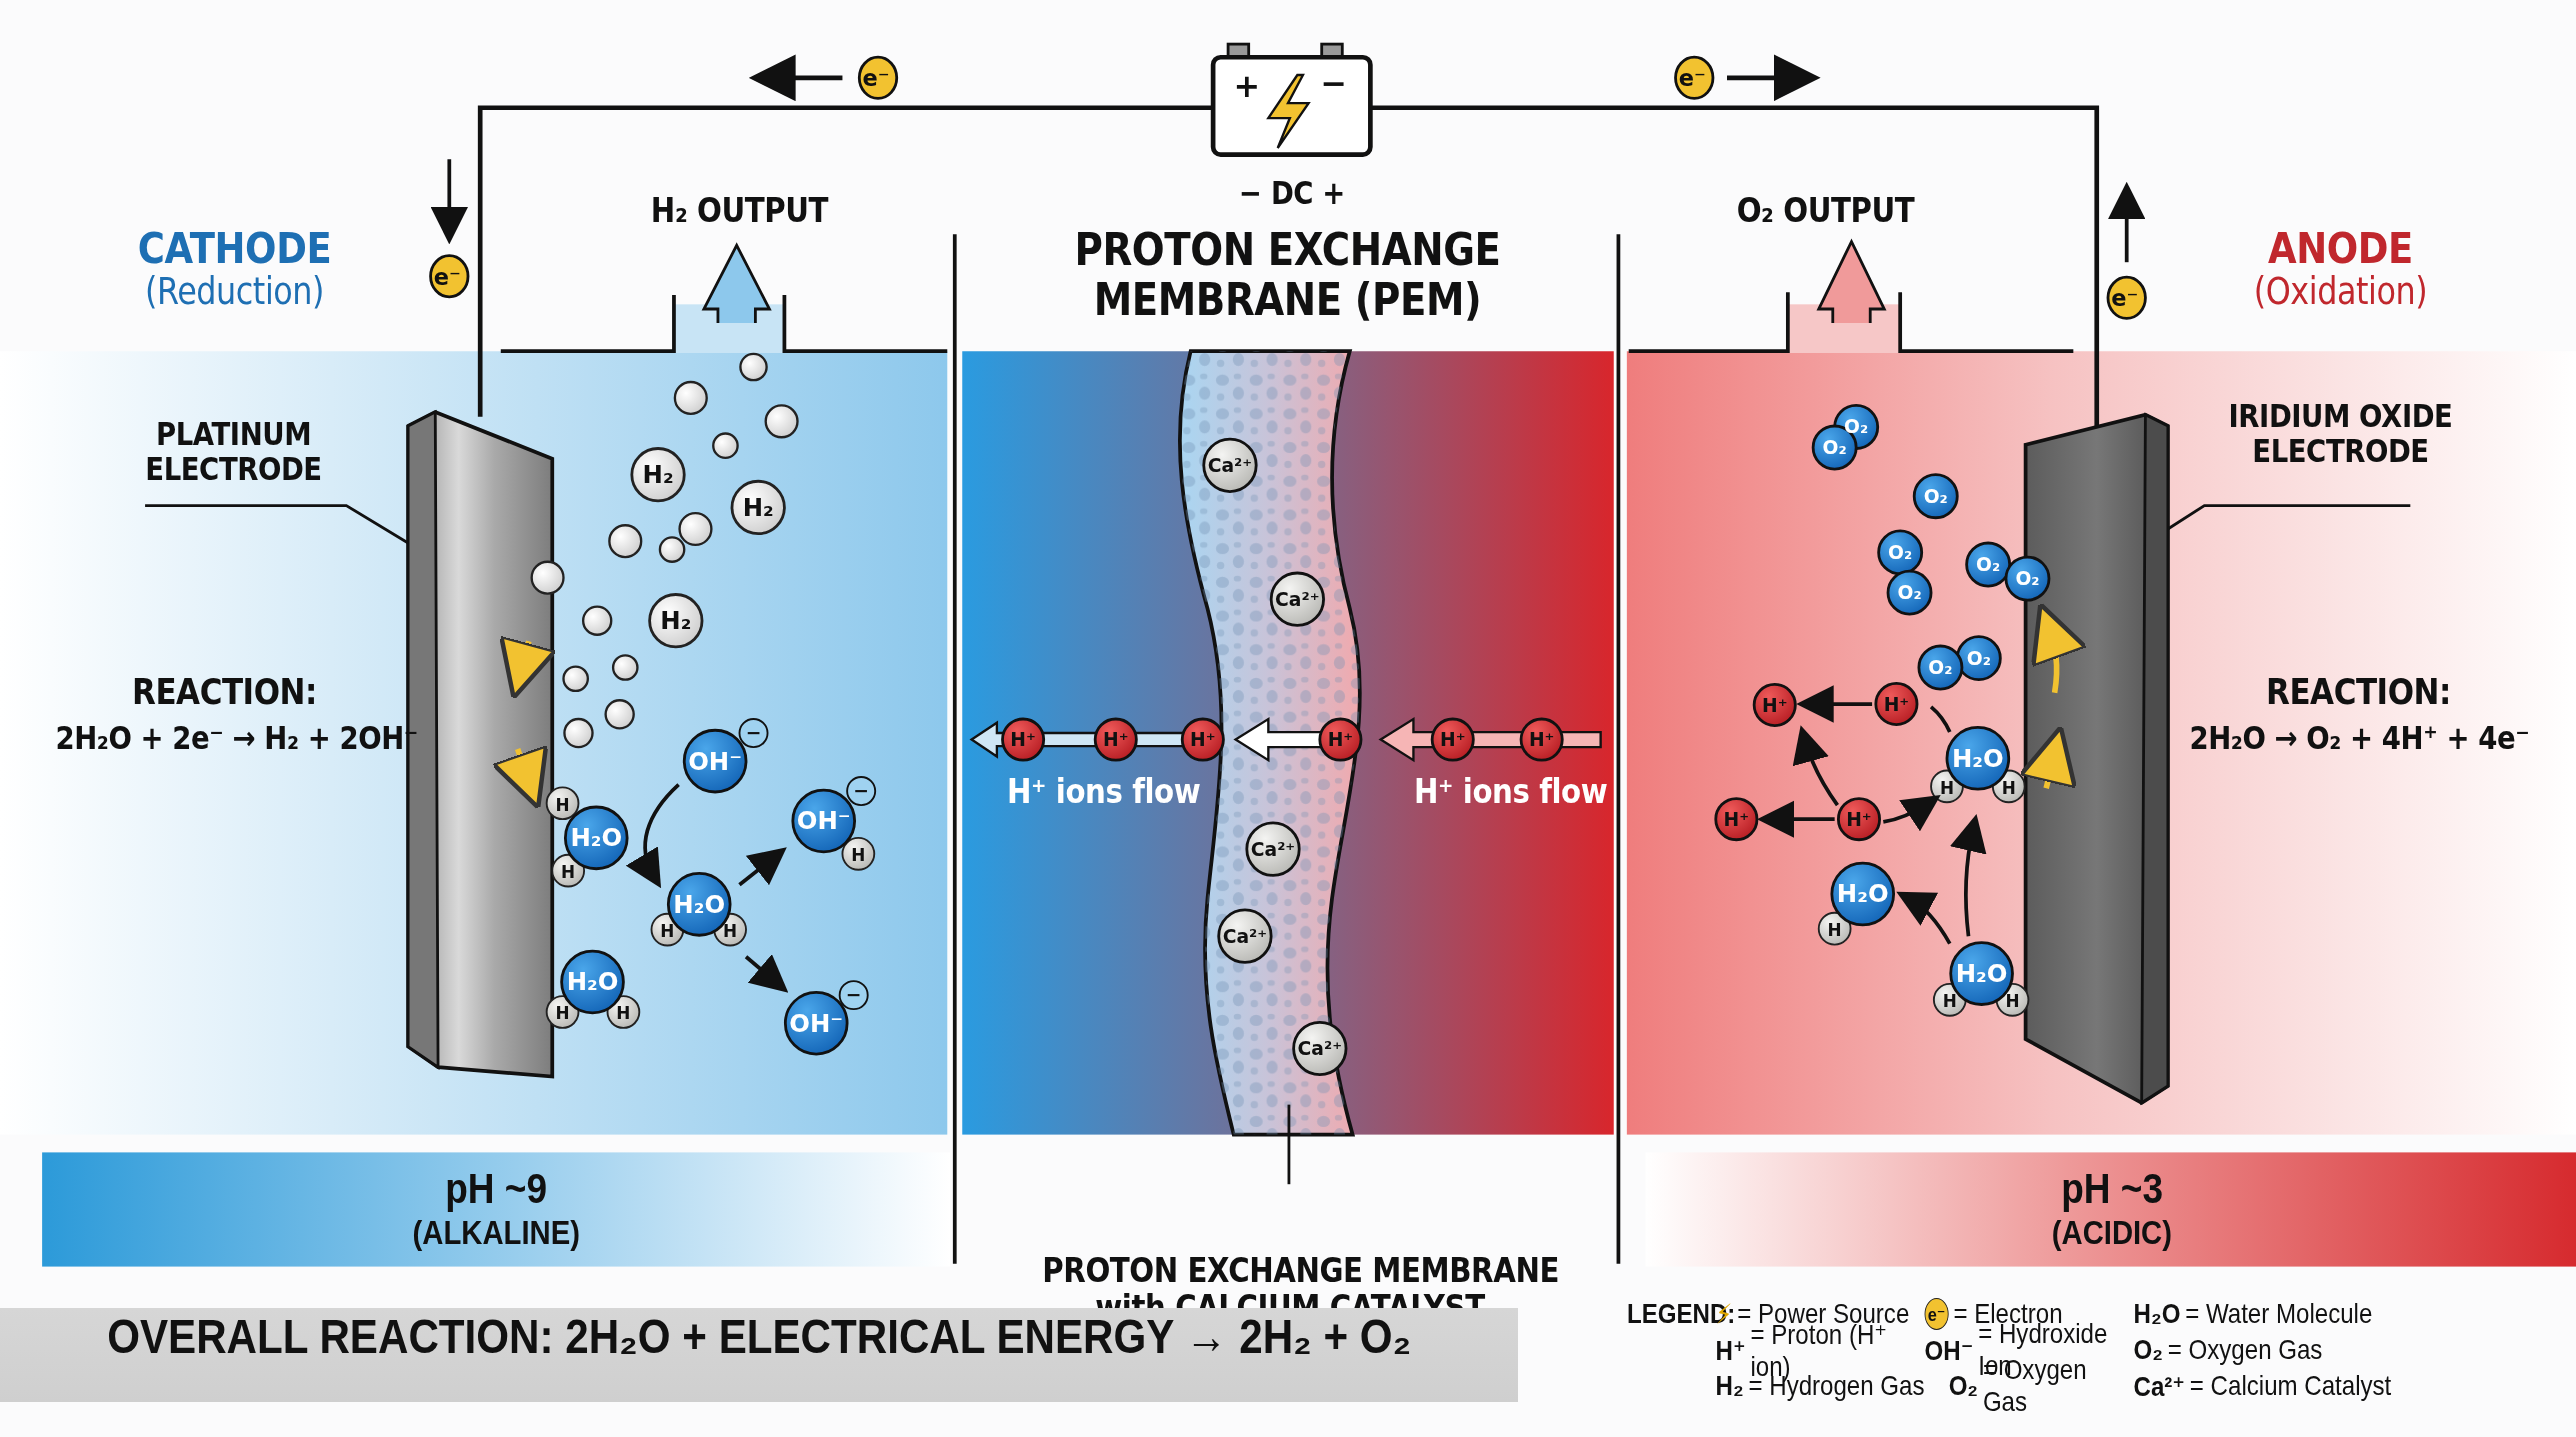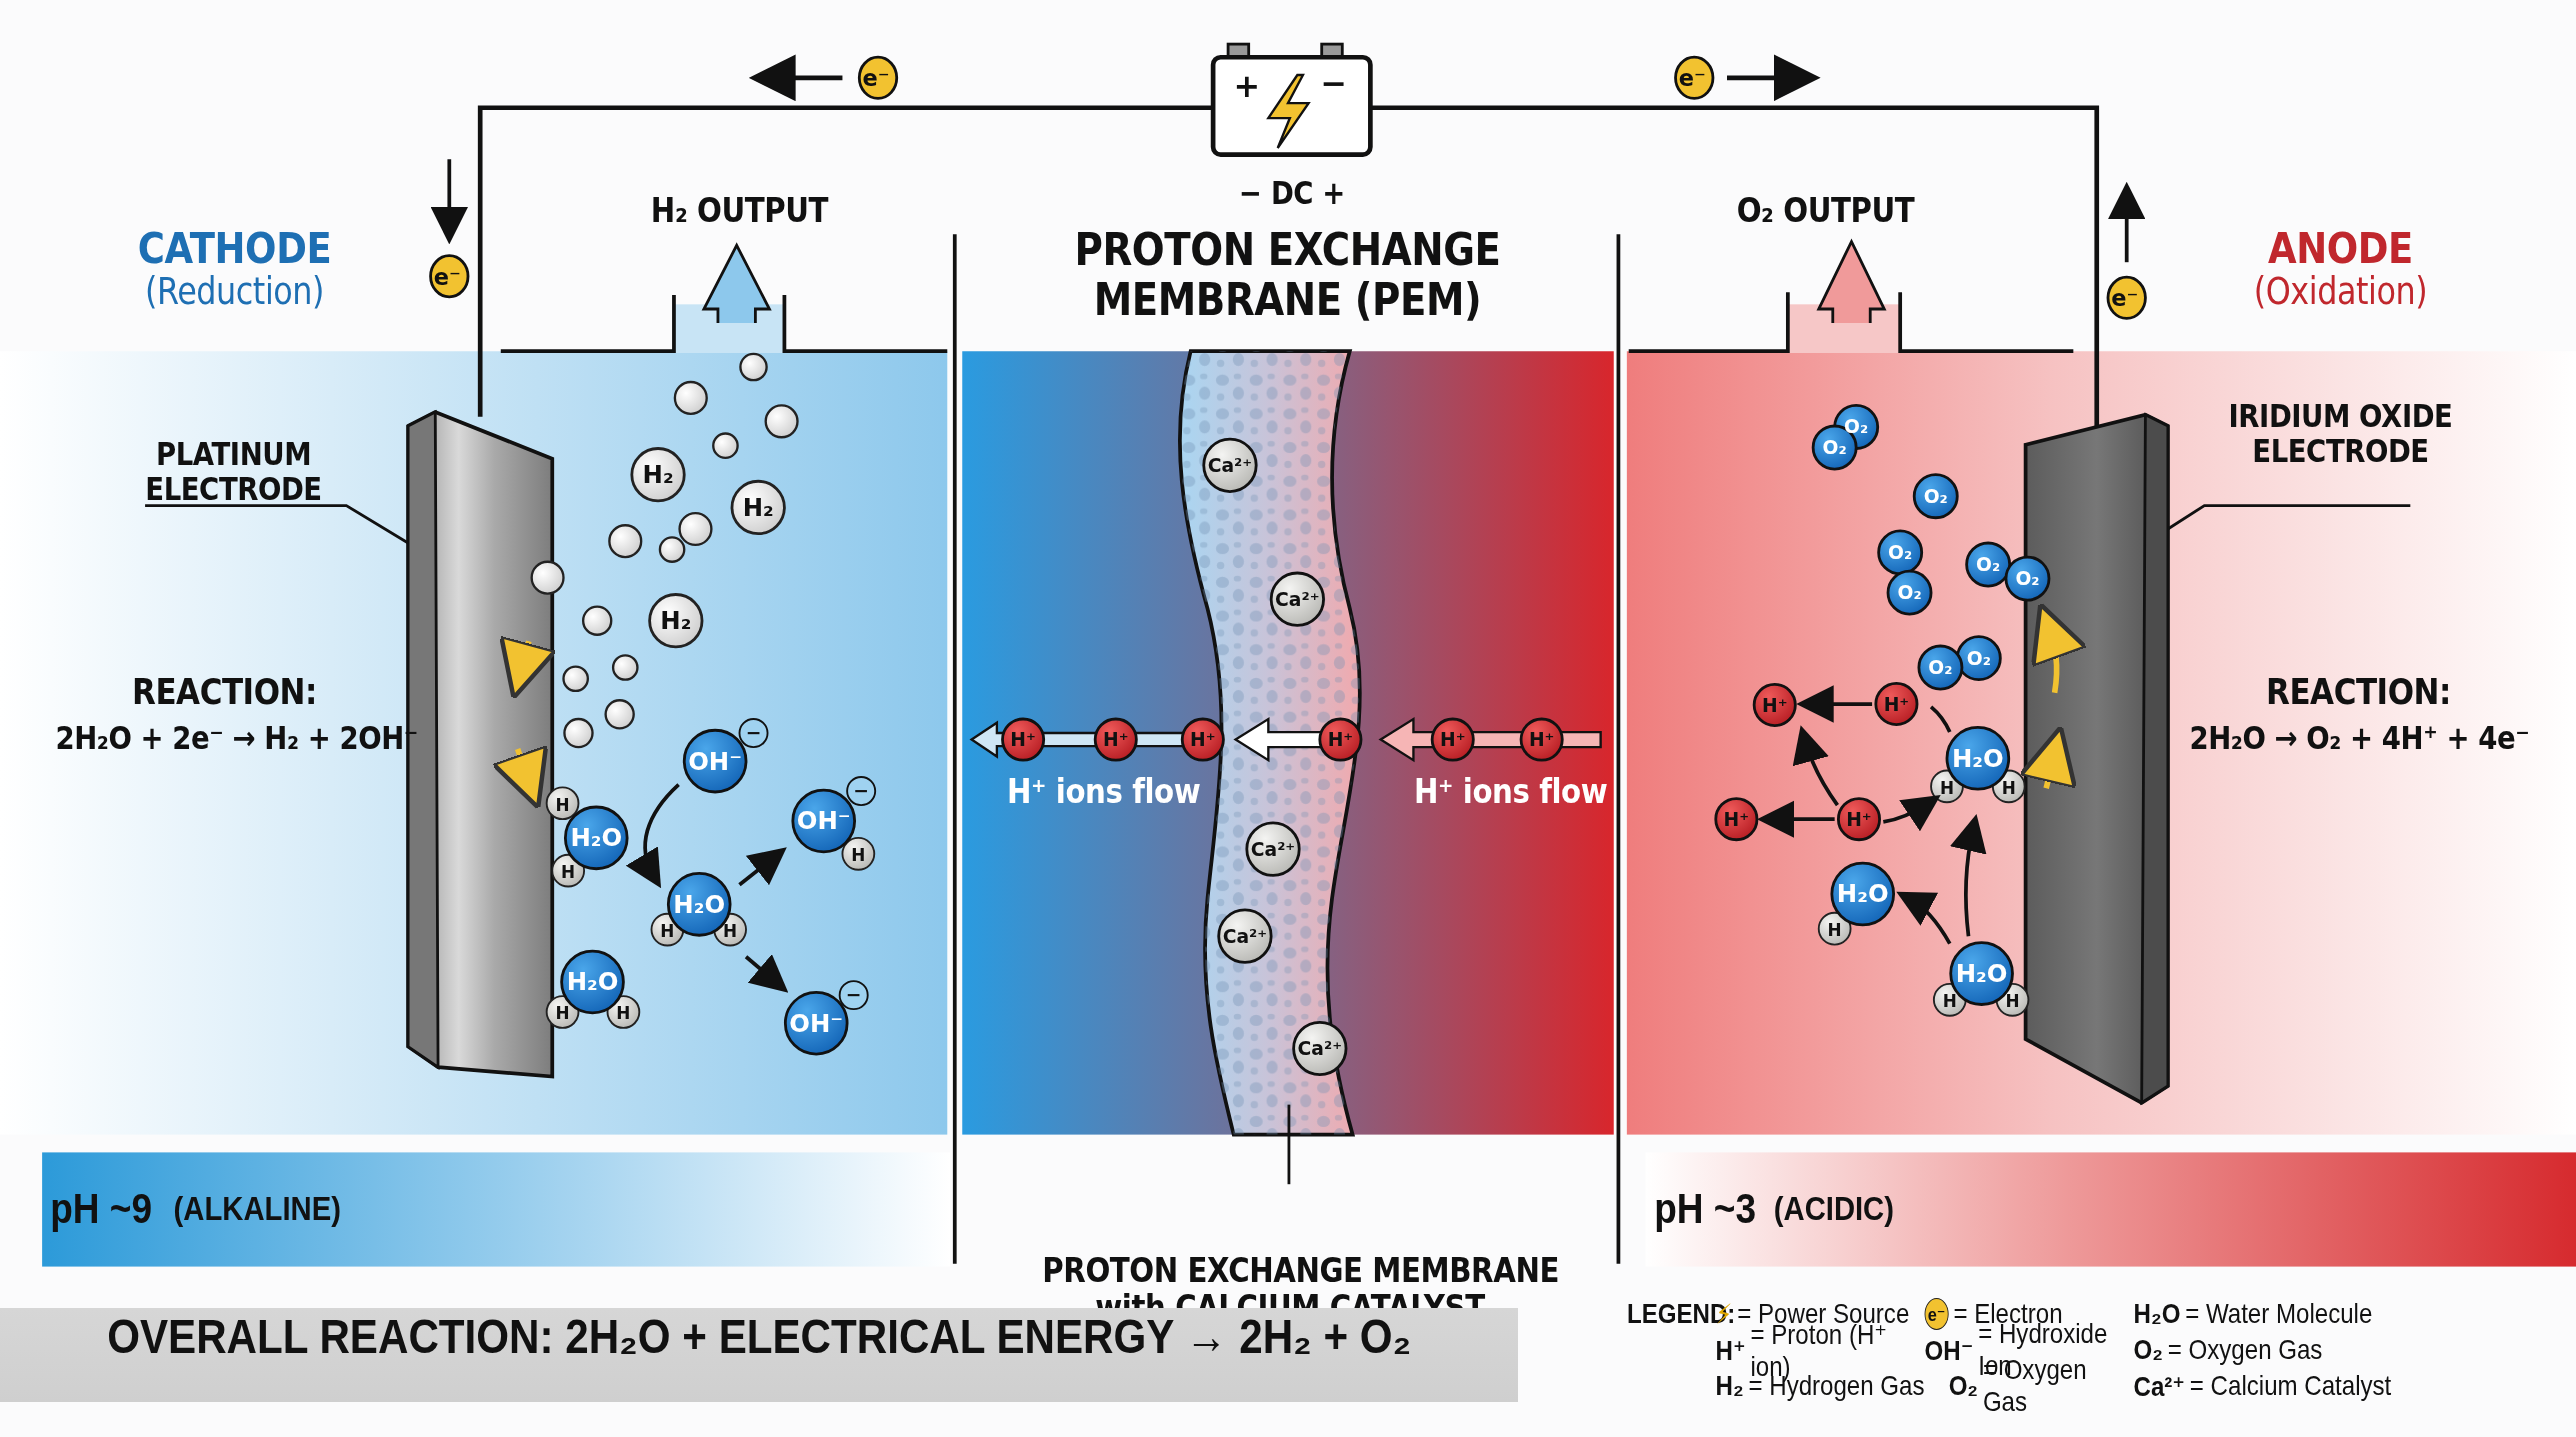--- a/index.html
+++ b/index.html
@@ -10,21 +10,21 @@
     position: relative;
   }
   #stage { position: absolute; left: 0; top: 0; width: 2576px; height: 1438px; }
   .lbl { position: absolute; font-family: "DejaVu Sans", "Liberation Sans", sans-serif; font-weight: bold; color: #111; white-space: nowrap; line-height: 1.1; letter-spacing: -0.5px; }
   .narrow { transform: scaleX(0.86); transform-origin: center center; }
   .center { text-align: center; }
   .side-title { font-size: 43px; }
   .side-sub { font-size: 37px; font-weight: normal; }
   .cath { color: #1e6fb3; }
   .anod { color: #c0272d; }
-  .ph-box { position: absolute; height: 112px; display: flex; flex-direction: row; align-items: center; }
+  .ph-box { position: absolute; height: 112px; display: flex; flex-direction: column; align-items: center; justify-content: center; }
   .ph-main { font-size: 43px; font-weight: bold; color: #111; }
   .ph-sub { font-size: 34px; font-weight: bold; color: #111; }
   .overall {
     position: absolute; left: 0; top: 1308px; width: 1518px; height: 94px;
     background: linear-gradient(#d6d6d6, #cfcfcf);
     display: flex; align-items: flex-start; justify-content: center;
   }
   .overall span { font-size: 49px; font-weight: bold; color: #111; }
   .legend { position: absolute; left: 1627px; top: 1296px; font-size: 28px; color: #111; }
   .legend-row { display: flex; height: 36px; align-items: center; }
@@ -379,21 +379,21 @@
   <div class="lbl center narrow" style="left:599px;top:192px;width:281px;font-size:34px;">H₂ OUTPUT</div>
   <div class="lbl center narrow" style="left:1685px;top:192px;width:281px;font-size:34px;">O₂ OUTPUT</div>
 
   <div class="lbl center narrow" style="left:1133px;top:176px;width:318px;font-size:32px;">− DC +</div>
 
   <div class="lbl center" style="left:1030px;top:225px;width:515px;font-size:45px;text-align:center;">
     <div class="narrow">PROTON EXCHANGE</div>
     <div class="narrow">MEMBRANE (PEM)</div>
   </div>
 
-  <div class="lbl center" style="left:112px;top:417px;width:243px;font-size:32px;margin-top:20px;">
+  <div class="lbl center" style="left:112px;top:417px;width:243px;font-size:32px;">
     <div class="narrow">PLATINUM</div>
     <div class="narrow">ELECTRODE</div>
   </div>
   <div class="lbl center" style="left:2200px;top:399px;width:281px;font-size:32px;">
     <div class="narrow">IRIDIUM OXIDE</div>
     <div class="narrow">ELECTRODE</div>
   </div>
 
   <div class="lbl center" style="left:28px;top:672px;width:393px;">
     <div class="narrow" style="font-size:36px;">REACTION:</div>

